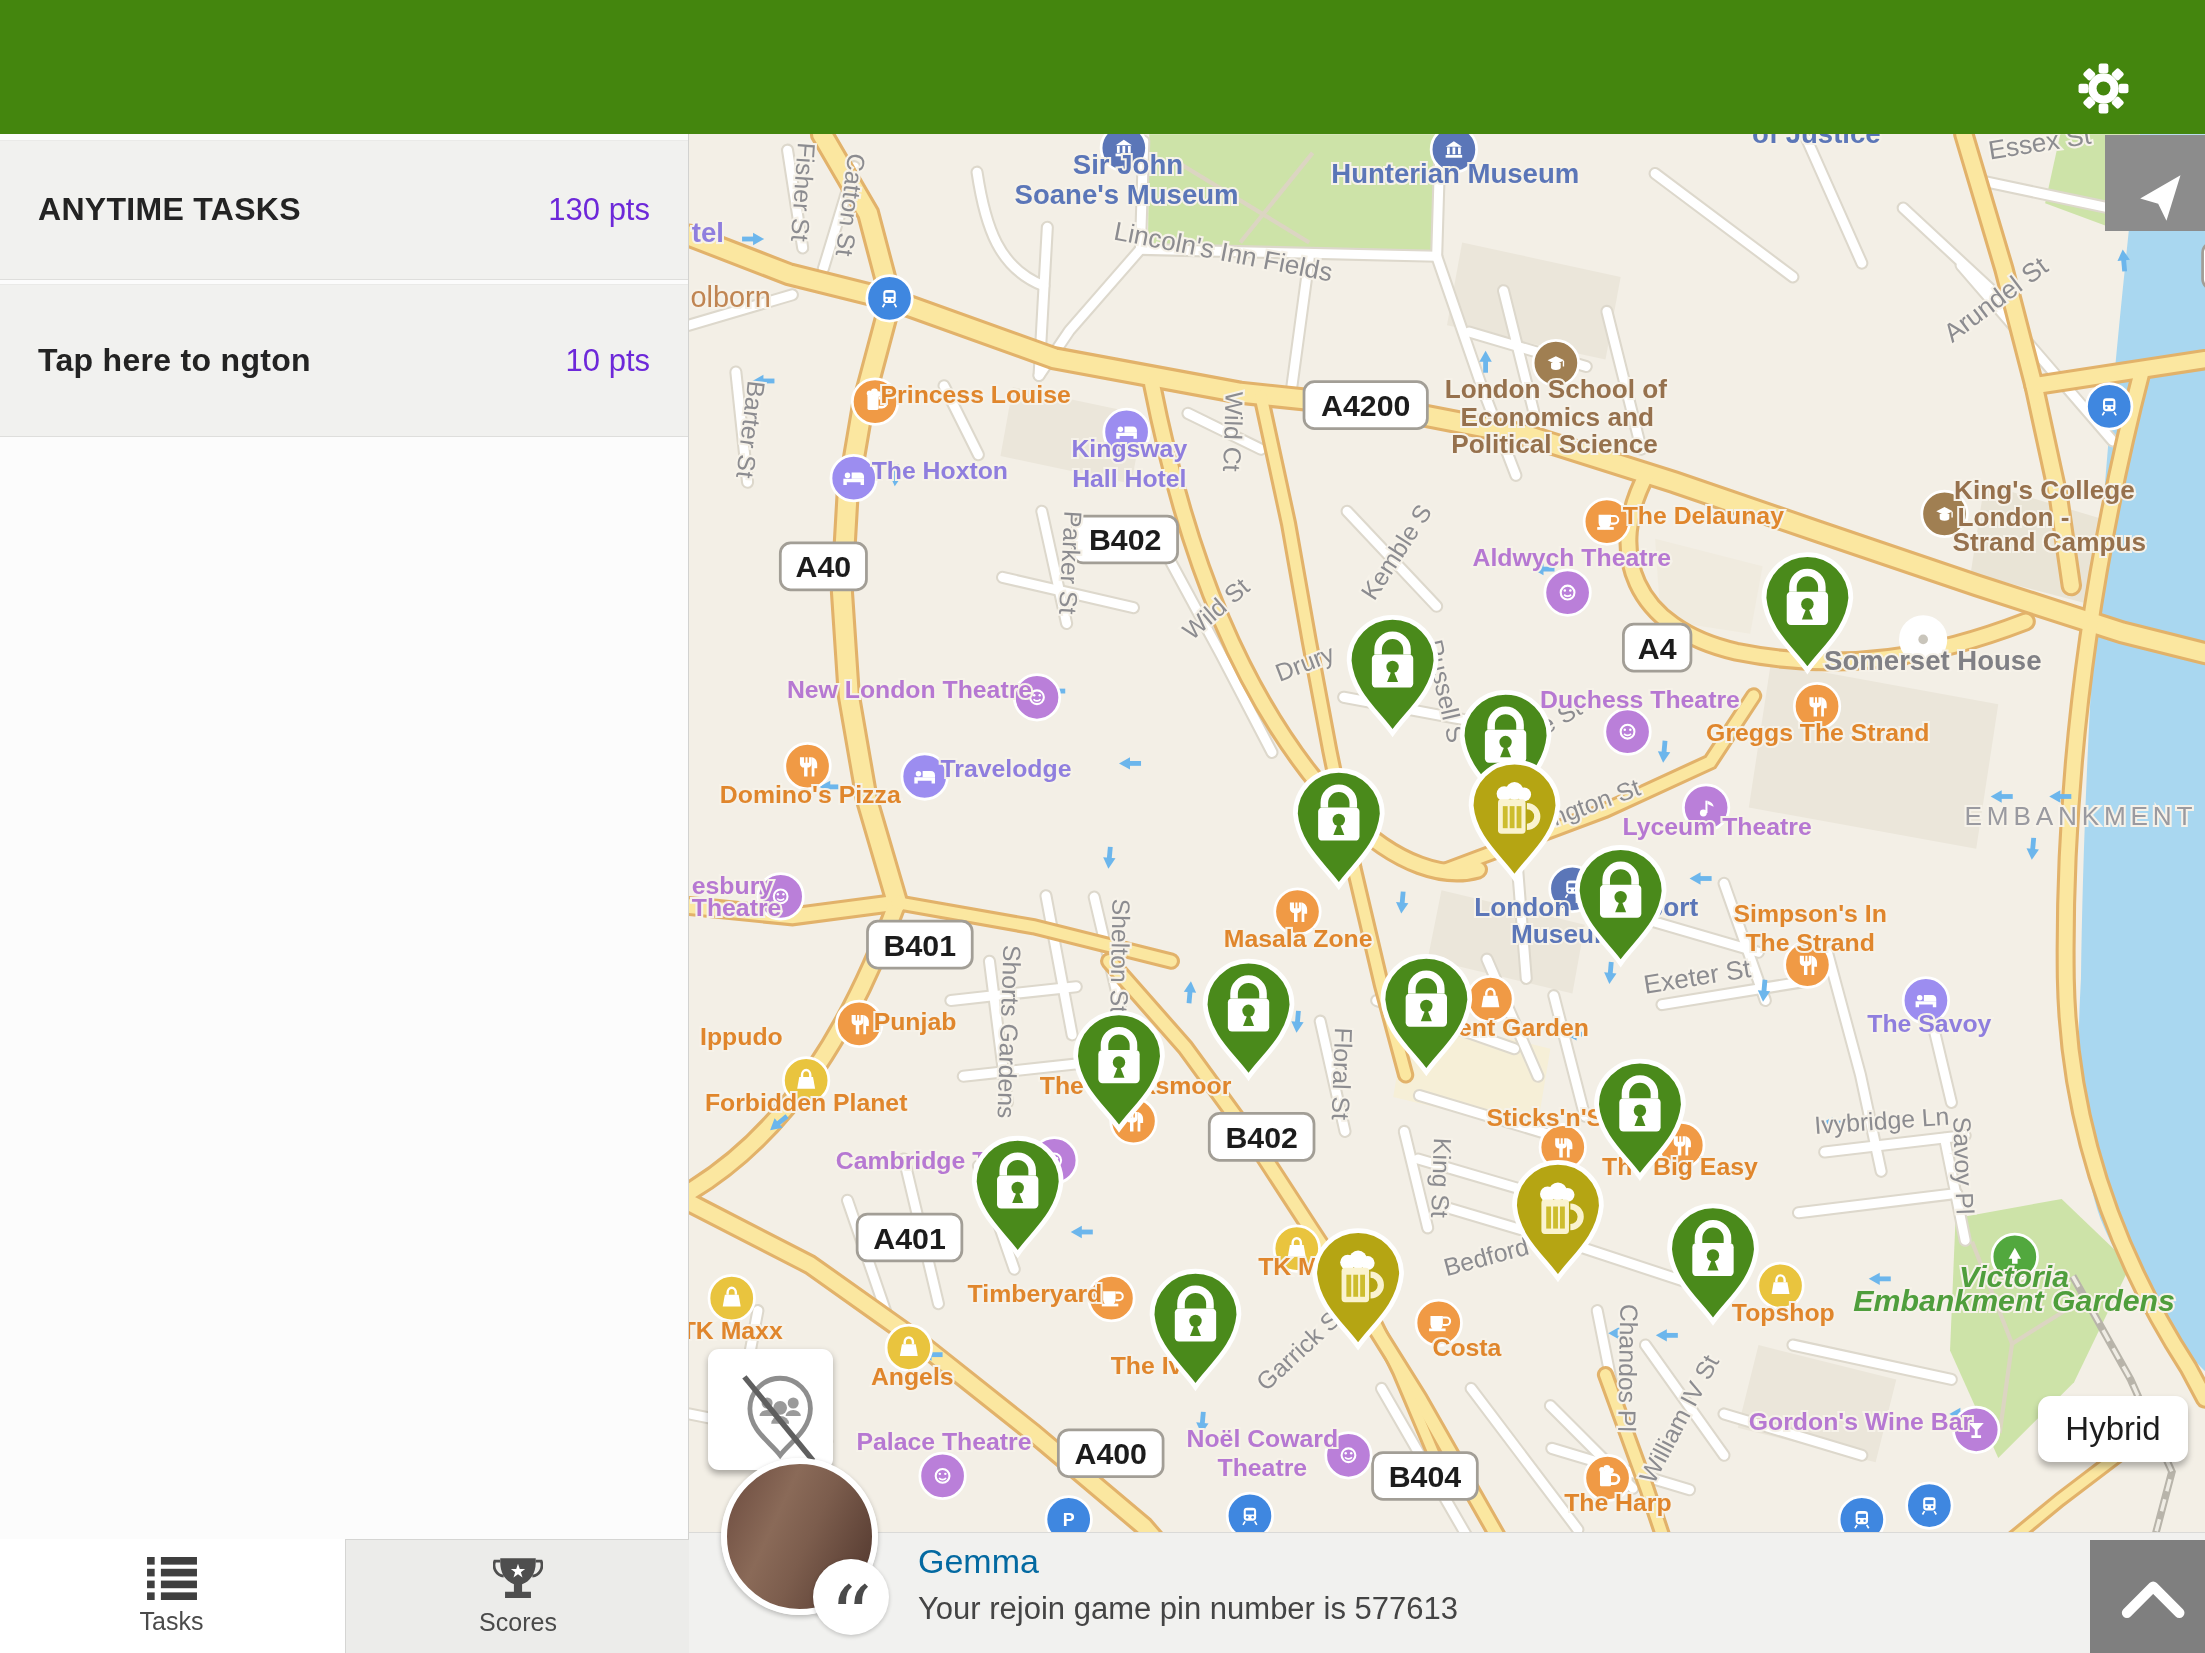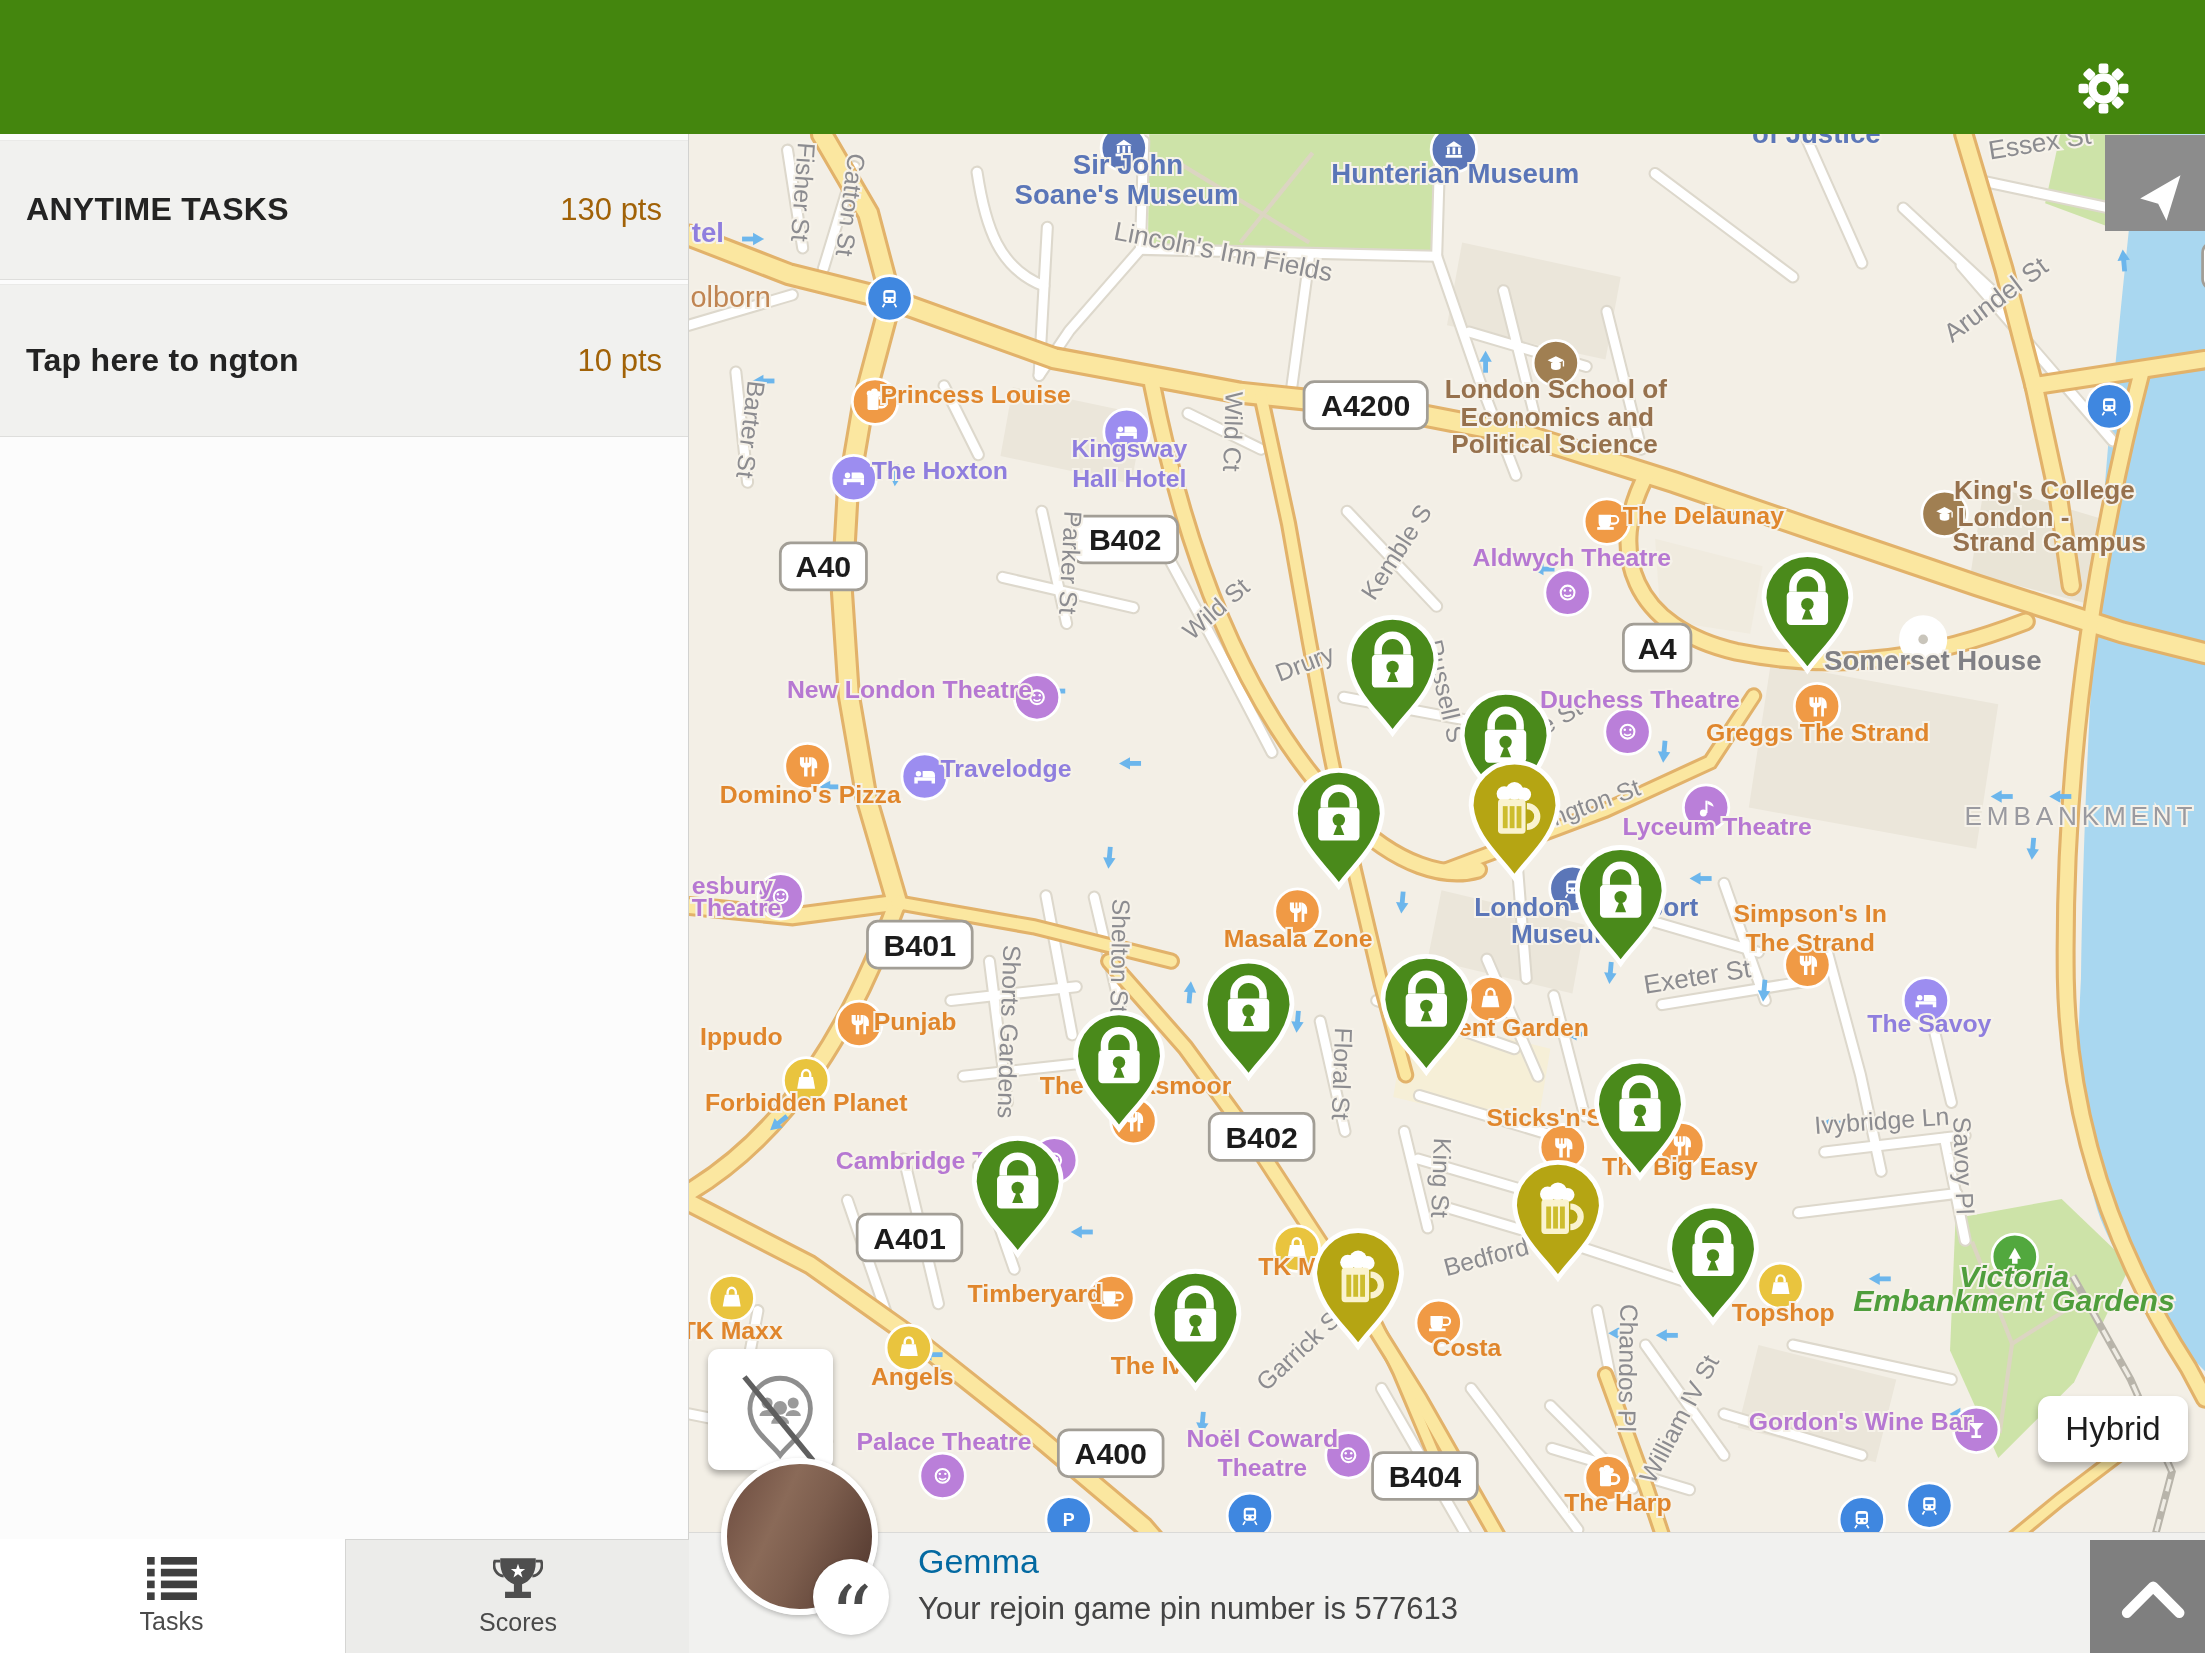--- a/index.html
+++ b/index.html
@@ -4,23 +4,23 @@
 <style>
   html,body{margin:0;padding:0;background:#dfdfdf;}
   #stage{position:relative;width:2205px;height:1654px;overflow:hidden;background:#fff;
          font-family:"Liberation Sans",sans-serif;}
   
   .header{position:absolute;left:0;top:0;width:2205px;height:134px;}
   .gear-btn{position:absolute;left:2073px;top:58px;width:61px;height:61px;background:none;border:none;padding:0;cursor:pointer;}
   
   .sidebar{position:absolute;left:0;top:134px;width:689px;bottom:0;background:#fcfcfc;border-right:1.4px solid #d2d2d0;box-sizing:border-box;}
   .side-row{position:absolute;left:0;width:688px;background:#f1f1ef;border-top:1.4px solid #eaeae8;border-bottom:1.4px solid #dededc;
-            display:flex;align-items:center;justify-content:space-between;box-sizing:border-box;padding:0 26px;}
+            display:flex;align-items:center;justify-content:space-between;box-sizing:border-box;padding:0 38px;}
   .side-row .lbl{font-size:32px;color:#232323;font-weight:600;letter-spacing:0.3px;}
-  .side-row .pts{font-size:31px;color:#a16207;font-weight:400;}
+  .side-row .pts{font-size:31px;color:#6d28d9;font-weight:400;}
   .row-1{top:5.5px;height:140px;}
   .row-2{top:150px;height:153px;}
   
   .tabbar{position:absolute;left:0;bottom:0;width:689px;height:115px;background:#fff;}
   .tab{position:absolute;top:0;bottom:0;display:flex;flex-direction:column;align-items:center;justify-content:center;gap:6.9px;cursor:pointer;}
   .tab-tasks{left:0;width:343px;background:#ffffff;}
   .tab-scores{left:345px;width:345px;background:#ececea;border-top:1.4px solid #d5d5d3;border-left:1.4px solid #d5d5d3;box-sizing:border-box;}
   .tab .tlabel{font-size:25px;color:#4a4a4a;}
   
   .map{position:absolute;left:689px;top:134px;width:1516px;height:1520px;background:#f3efe6;overflow:hidden;}

